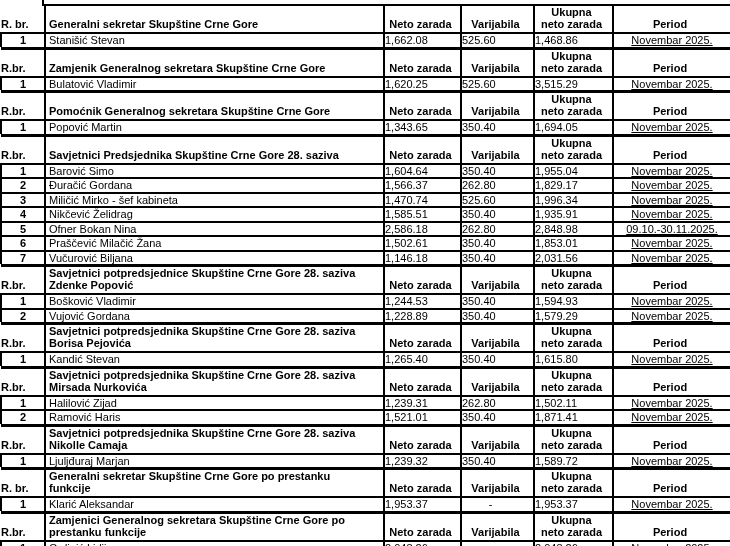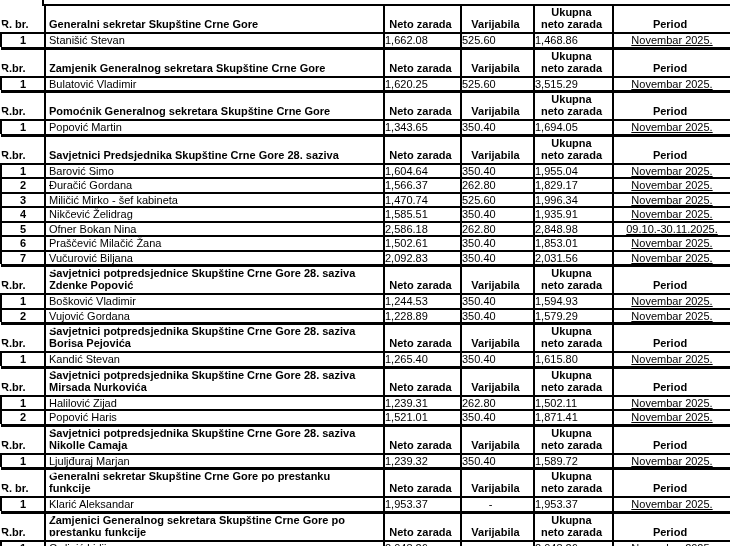--- a/index.html
+++ b/index.html
@@ -40,21 +40,20 @@
     white-space: nowrap;
   }
 
   
   .header-row th {
     height: 23px;
     padding: 0 4px 2px 0;
     font-weight: bold;
     vertical-align: bottom;
     border-top-width: 3px;
-    border-radius: 13px;
   }
   .header-row th span { display: block; line-height: 12px; }
   .rbr-h   { text-align: left; border-left: none; }
   .title-h { text-align: left; padding-left: 3px !important; }
   .neto-h, .var-h, .per-h, .uk-h { text-align: center; }
 
   table.first .header-row th { border-top-width: 2px; }
   table.first .rbr-h { border-top: none; }
 
   
@@ -293,21 +292,21 @@
     <td class="name-c">Praščević Milačić Žana</td>
     <td class="num-c">1,502.61</td>
     <td class="num-c">350.40</td>
     <td class="num-c">1,853.01</td>
     <td class="per-c">Novembar 2025.</td>
   </tr>
 
   <tr class="data-row">
     <td class="rbr-c">7</td>
     <td class="name-c">Vučurović Biljana</td>
-    <td class="num-c">2,092.83</td>
+    <td class="num-c">1,146.18</td>
     <td class="num-c">350.40</td>
     <td class="num-c">2,031.56</td>
     <td class="per-c">Novembar 2025.</td>
   </tr>
 </tbody>
   </table>
 
   <table class="section">
     <colgroup>
       <col class="c-rbr">
@@ -445,21 +444,21 @@
     <td class="rbr-c">1</td>
     <td class="name-c">Halilović Zijad</td>
     <td class="num-c">1,239.31</td>
     <td class="num-c">262.80</td>
     <td class="num-c">1,502.11</td>
     <td class="per-c">Novembar 2025.</td>
   </tr>
 
   <tr class="data-row">
     <td class="rbr-c">2</td>
-    <td class="name-c">Popović Haris</td>
+    <td class="name-c">Ramović Haris</td>
     <td class="num-c">1,521.01</td>
     <td class="num-c">350.40</td>
     <td class="num-c">1,871.41</td>
     <td class="per-c">Novembar 2025.</td>
   </tr>
 </tbody>
   </table>
 
   <table class="section">
     <colgroup>

